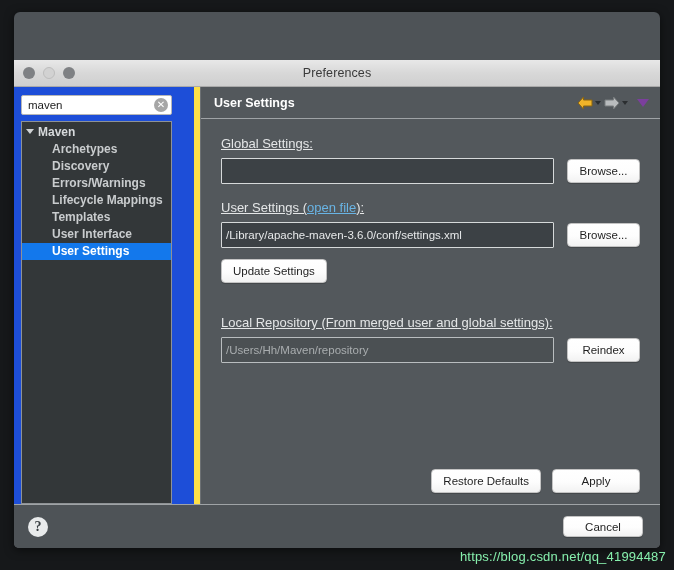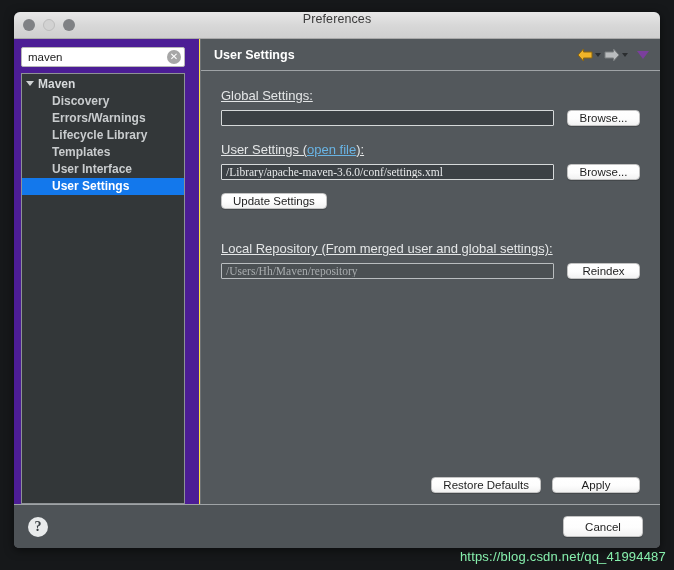--- a/index.html
+++ b/index.html
@@ -32,20 +32,22 @@
   }
 
   
   #titlebar {
     height: 26px;
     flex: 0 0 26px;
     background: linear-gradient(to bottom, #e8e8e8 0%, #d8d8d8 50%, #cfcfcf 100%);
     border-bottom: 1px solid #a9a9a9;
     position: relative;
     display: flex;
+    align-items: center;
+    margin-top: 48px;
   }
   .traffic-lights {
     position: absolute;
     left: 9px;
     top: 0;
     height: 26px;
     display: flex;
     align-items: center;
     gap: 8px;
   }
@@ -77,26 +79,26 @@
   #main-row {
     display: flex;
     flex: 1 1 auto;
     min-height: 0;
   }
 
   
   #sidebar {
     width: 186px;
     flex: 0 0 186px;
-    background: #4c1d95;
-    padding: 5px 8px 0 0;
+    background: #1d4ed8;
+    padding: 5px 16px 0 0;
     display: flex;
     flex-direction: column;
     box-sizing: border-box;
-    border-right: 1px solid #fde047;
+    border-right: 6px solid #fde047;
   }
   #search-wrap {
     margin: 3px 6px 6px 7px;
     position: relative;
     height: 20px;
   }
   #search-input {
     width: 100%;
     height: 20px;
     box-sizing: border-box;
@@ -231,44 +233,44 @@
     text-decoration: underline;
     cursor: pointer;
   }
   .row {
     display: flex;
     align-items: center;
     gap: 13px;
   }
   .text-field {
     flex: 1 1 auto;
-    height: 16px;
+    height: 26px;
     box-sizing: border-box;
     background: #3c4145;
     border: 1px solid #d6d9da;
     color: #e7e9ea;
     font-size: 11.5px;
-    font-family: Liberation Serif, serif;
+    font-family: Liberation Sans, sans-serif;
     padding: 0 4px;
     outline: none;
     border-radius: 1px;
   }
   .text-field.disabled {
     color: #a9adaf;
     background: #4b5053;
     border-color: #b9bdbf;
   }
   .btn {
     background: linear-gradient(to bottom, #ffffff 0%, #fdfdfd 55%, #f2f2f2 100%);
     border: 1px solid #c3c3c3;
     border-radius: 4px;
     color: #1e1e1e;
     font-size: 11.5px;
     font-family: "Liberation Sans", sans-serif;
-    height: 16px;
+    height: 24px;
     padding: 0 11px;
     cursor: pointer;
     white-space: nowrap;
     box-shadow: 0 1px 0 rgba(0,0,0,0.18);
   }
   .btn.wide { min-width: 73px; }
   .btn.disabled {
     background: linear-gradient(to bottom, #a7abae 0%, #9ea2a5 100%);
     color: #e6e8e9;
     border-color: #999d9f;
@@ -350,27 +352,30 @@
           <input id="search-input" type="text" value="maven" style="">
           <span id="clear-icon">✕</span>
         </div>
 
         <div id="tree">
           <div class="tree-item root">
             <span class="twisty"></span>
             <span>Maven</span>
           </div>
           <div class="tree-item">
+            <span>Archetypes</span>
+          </div>
+          <div class="tree-item">
             <span>Discovery</span>
           </div>
           <div class="tree-item">
             <span>Errors/Warnings</span>
           </div>
           <div class="tree-item">
-            <span>Lifecycle Library</span>
+            <span>Lifecycle Mappings</span>
           </div>
           <div class="tree-item">
             <span>Templates</span>
           </div>
           <div class="tree-item">
             <span>User Interface</span>
           </div>
           <div class="tree-item selected">
             <span>User Settings</span>
           </div>

